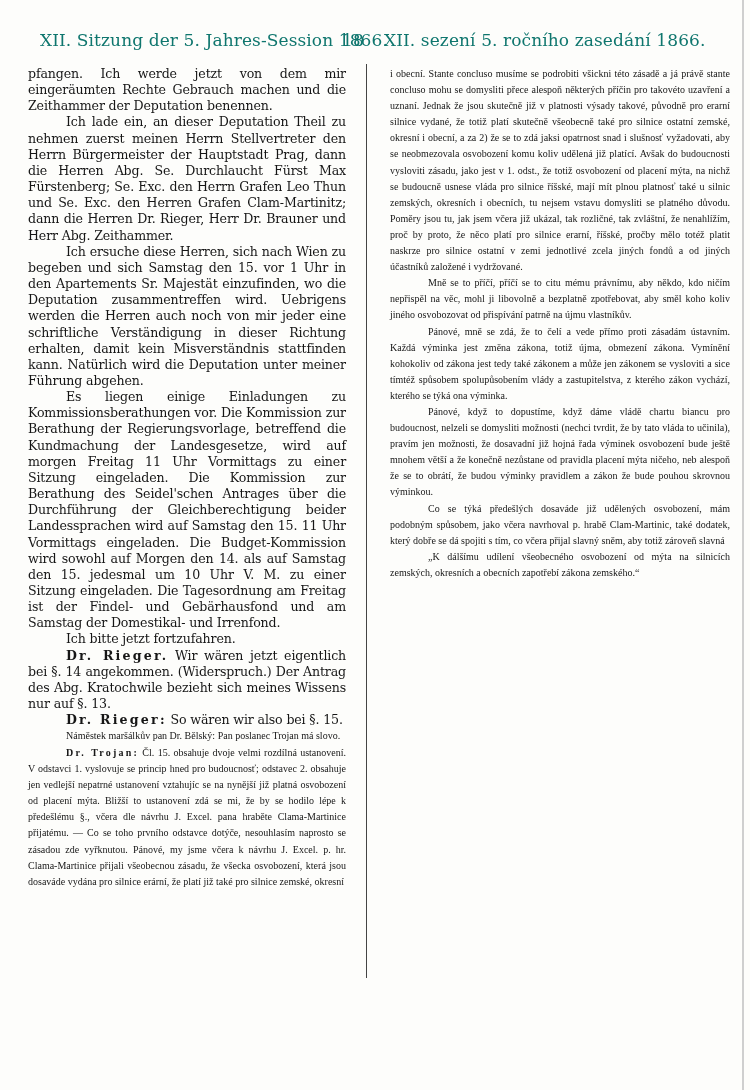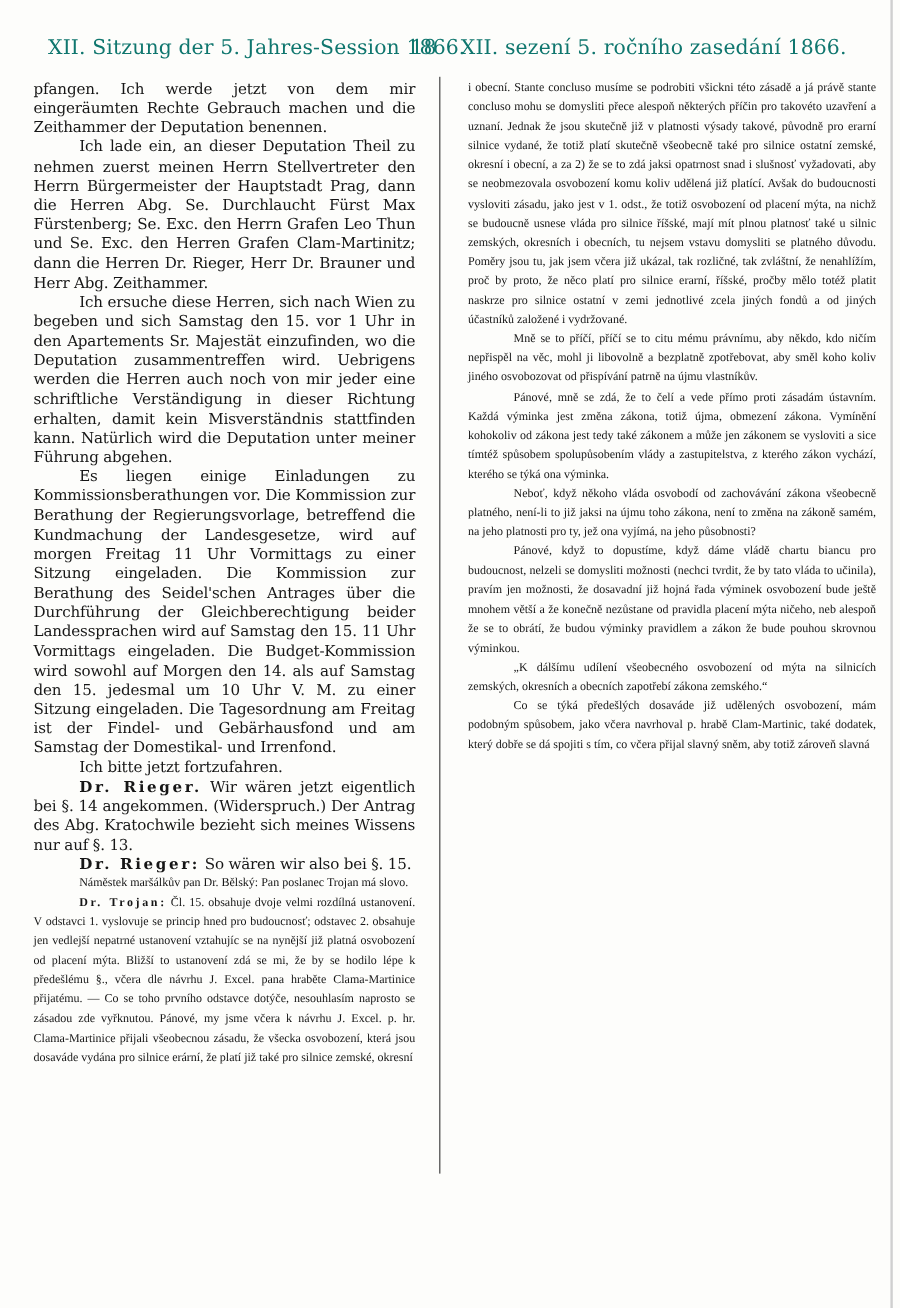--- a/index.html
+++ b/index.html
@@ -58,18 +58,17 @@
     <p class="de indent"><span class="sp bold">Dr. Rieger.</span><span> Wir wären jetzt eigentlich bei §. 14 angekommen. (Widerspruch.) Der Antrag des Abg. Kratochwile bezieht sich meines Wissens nur auf §. 13.</span></p>
     <p class="de indent"><span class="sp bold">Dr. Rieger:</span><span> So wären wir also bei §. 15.</span></p>
     <p class="cz indent"><span>Náměstek maršálkův pan Dr. Bělský: Pan poslanec Trojan má slovo.</span></p>
     <p class="cz indent"><span class="sp bold">Dr. Trojan:</span><span> Čl. 15. obsahuje dvoje velmi rozdílná ustanovení. V odstavci 1. vyslovuje se princip hned pro budoucnosť; odstavec 2. obsahuje jen vedlejší nepatrné ustanovení vztahujíc se na nynější již platná osvobození od placení mýta. Bližší to ustanovení zdá se mi, že by se hodilo lépe k předešlému §., včera dle návrhu J. Excel. pana hraběte Clama-Martinice přijatému. — Co se toho prvního odstavce dotýče, nesouhlasím naprosto se zásadou zde vyřknutou. Pánové, my jsme včera k návrhu J. Excel. p. hr. Clama-Martinice přijali všeobecnou zásadu, že všecka osvobození, která jsou dosaváde vydána pro silnice erární, že platí již také pro silnice zemské, okresní</span></p>
   </div>
 
   <div class="col col-right">
     <p><span>i obecní. Stante concluso musíme se podrobiti všickni této zásadě a já právě stante concluso mohu se domysliti přece alespoň některých příčin pro takovéto uzavření a uznaní. Jednak že jsou skutečně již v platnosti výsady takové, původně pro erarní silnice vydané, že totiž platí skutečně všeobecně také pro silnice ostatní zemské, okresní i obecní, a za 2) že se to zdá jaksi opatrnost snad i slušnosť vyžadovati, aby se neobmezovala osvobození komu koliv udělená již platící. Avšak do budoucnosti vysloviti zásadu, jako jest v 1. odst., že totiž osvobození od placení mýta, na nichž se budoucně usnese vláda pro silnice říšské, mají mít plnou platnosť také u silnic zemských, okresních i obecních, tu nejsem vstavu domysliti se platného důvodu. Poměry jsou tu, jak jsem včera již ukázal, tak rozličné, tak zvláštní, že nenahlížím, proč by proto, že něco platí pro silnice erarní, říšské, pročby mělo totéž platit naskrze pro silnice ostatní v zemi jednotlivé zcela jiných fondů a od jiných účastníků založené i vydržované.</span></p>
     <p class="indent"><span>Mně se to příčí, příčí se to citu mému právnímu, aby někdo, kdo ničím nepřispěl na věc, mohl ji libovolně a bezplatně zpotřebovat, aby směl koho koliv jiného osvobozovat od přispívání patrně na újmu vlastníkův.</span></p>
     <p class="indent"><span>Pánové, mně se zdá, že to čelí a vede přímo proti zásadám ústavním. Každá výminka jest změna zákona, totiž újma, obmezení zákona. Vymínění kohokoliv od zákona jest tedy také zákonem a může jen zákonem se vysloviti a sice tímtéž spůsobem spolupůsobením vlády a zastupitelstva, z kterého zákon vychází, kterého se týká ona výminka.</span></p>
-    <p class="indent"><span>Neboť, když někoho vláda osvobodí od zachovávání zákona všeobecně platného, není-li to již jaksi na újmu toho zákona, není to změna na zákoně samém, na jeho platnosti pro ty, jež ona vyjímá, na jeho působnosti?</span></p>
     <p class="indent"><span>Pánové, když to dopustíme, když dáme vládě chartu biancu pro budoucnost, nelzeli se domysliti možnosti (nechci tvrdit, že by tato vláda to učinila), pravím jen možnosti, že dosavadní již hojná řada výminek osvobození bude ještě mnohem větší a že konečně nezůstane od pravidla placení mýta ničeho, neb alespoň že se to obrátí, že budou výminky pravidlem a zákon že bude pouhou skrovnou výminkou.</span></p>
+    <p class="indent"><span>Co se týká předešlých dosaváde již udělených osvobození, mám podobným spůsobem, jako včera navrhoval p. hrabě Clam-Martinic, také dodatek, který dobře se dá spojiti s tím, co včera přijal slavný sněm, aby totiž zároveň slavná</span></p>
     <p class="indent"><span>„K dálšímu udílení všeobecného osvobození od mýta na silnicích zemských, okresních a obecních zapotřebí zákona zemského.“</span></p>
-    <p class="indent"><span>Co se týká předešlých dosaváde již udělených osvobození, mám podobným spůsobem, jako včera navrhoval p. hrabě Clam-Martinic, také dodatek, který dobře se dá spojiti s tím, co včera přijal slavný sněm, aby totiž zároveň slavná</span></p>
   </div>
 </div>
 
 </body></html>

